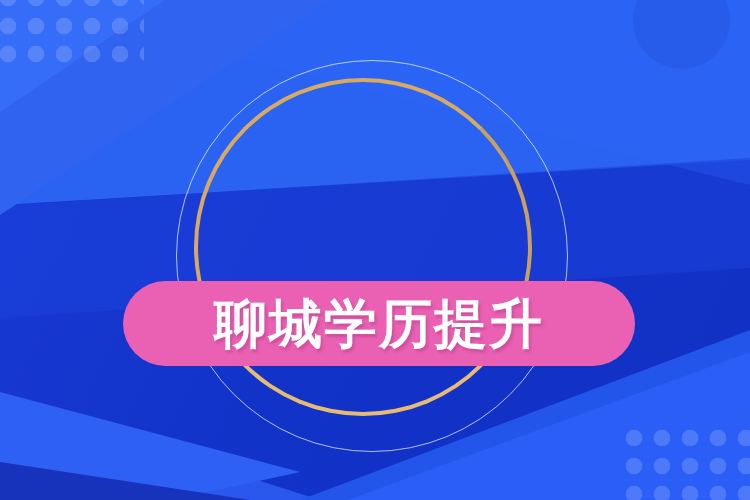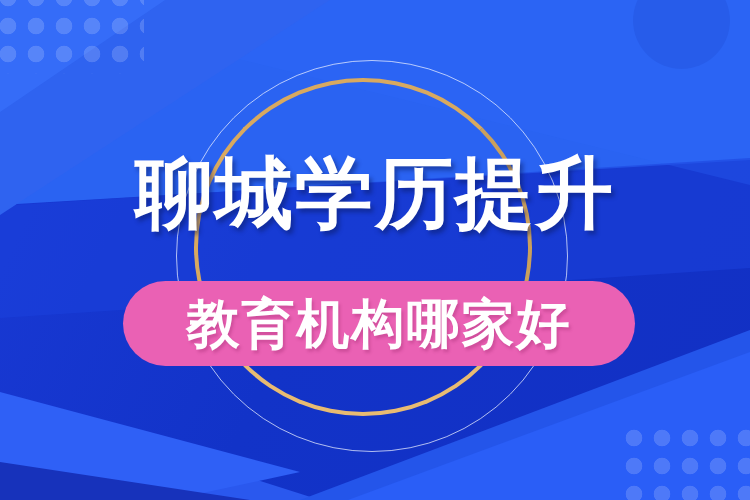--- a/index.html
+++ b/index.html
@@ -190,19 +190,18 @@
   <div class="layer band-bl-3"></div>
   <div class="layer band-br-1"></div>
   <div class="layer band-br-2"></div>
 
   <div class="dots dots-tl"></div>
   <div class="dots dots-br"></div>
 
   <div class="ring ring-thin"></div>
   <div class="ring ring-gold"></div>
 
-  <div class="title">聊城学历提升</div>
 
   <div class="capsule">
-    <span class="capsule-text">教育机构哪家好</span>
+    <span class="capsule-text">聊城学历提升</span>
   </div>
 
 </div>
 
 </body></html>

